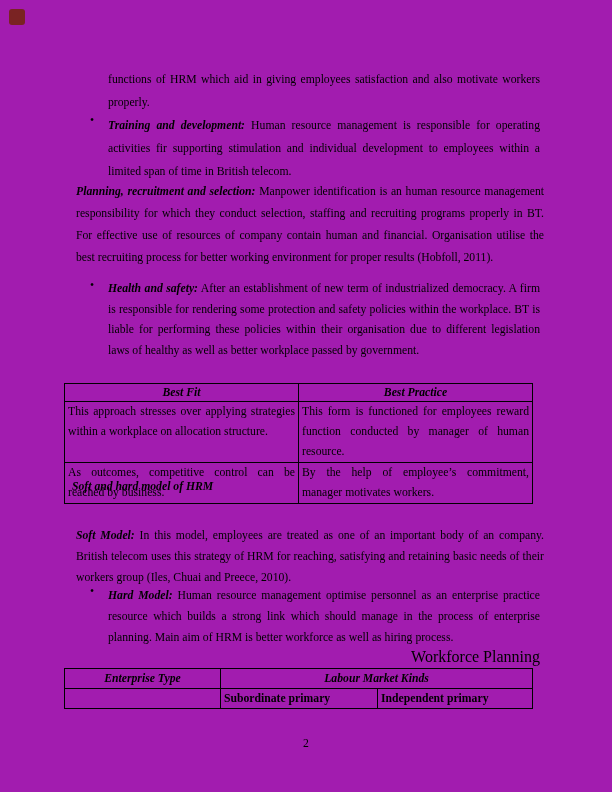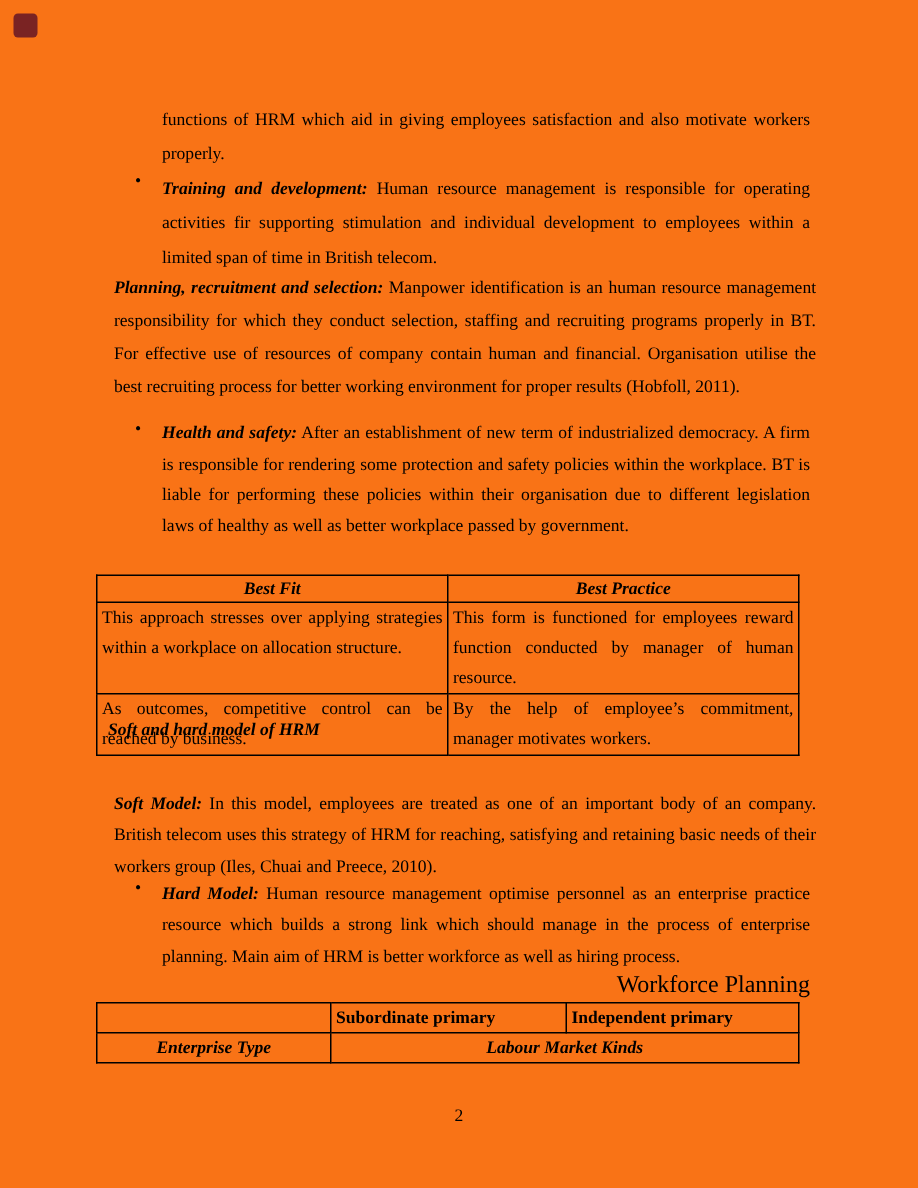--- a/index.html
+++ b/index.html
@@ -6,21 +6,21 @@
   html, body { width: 612px; height: 792px; }
   body {
     background: #ffffff;
     font-family: "Liberation Serif", serif;
     color: #000000;
   }
   .page {
     position: relative;
     width: 612px;
     height: 792px;
-    background: #f97316;
+    background: #a21caf;
     overflow: hidden;
   }
   .logo-mark {
     position: absolute;
     left: 9px;
     top: 9px;
     width: 16px;
     height: 16px;
     border-radius: 3px;
   }
@@ -169,26 +169,26 @@
   <p class="plain-label" style="top:646px">Workforce Planning</p>
 
   <table class="doc-table tbl-wf" style="top:668px">
     <colgroup>
         <col style="width:156px">
         <col style="width:157px">
         <col style="width:155px">
       </colgroup>
     <tbody>
       <tr>
+        <td class="hdr">Enterprise Type</td>
+        <td class="hdr" colspan="2">Labour Market Kinds</td>
+      </tr>
+      <tr>
         <td></td>
         <td class="sub">Subordinate primary</td>
         <td class="sub">Independent primary</td>
-      </tr>
-      <tr>
-        <td class="hdr">Enterprise Type</td>
-        <td class="hdr" colspan="2">Labour Market Kinds</td>
       </tr>
     </tbody>
   </table>
 
   <div class="page-number">2</div>
 
 </div>
 
 </body></html>

